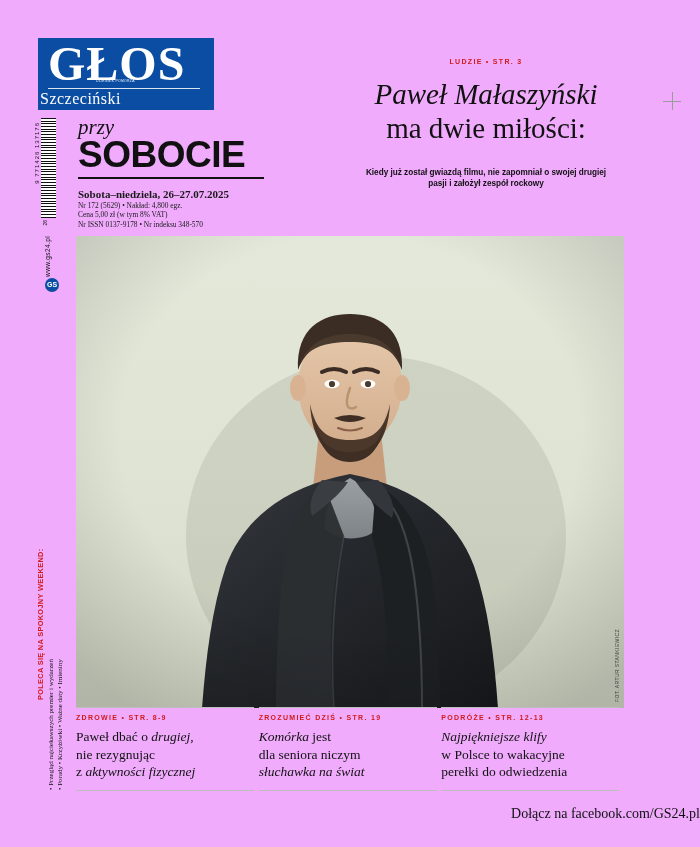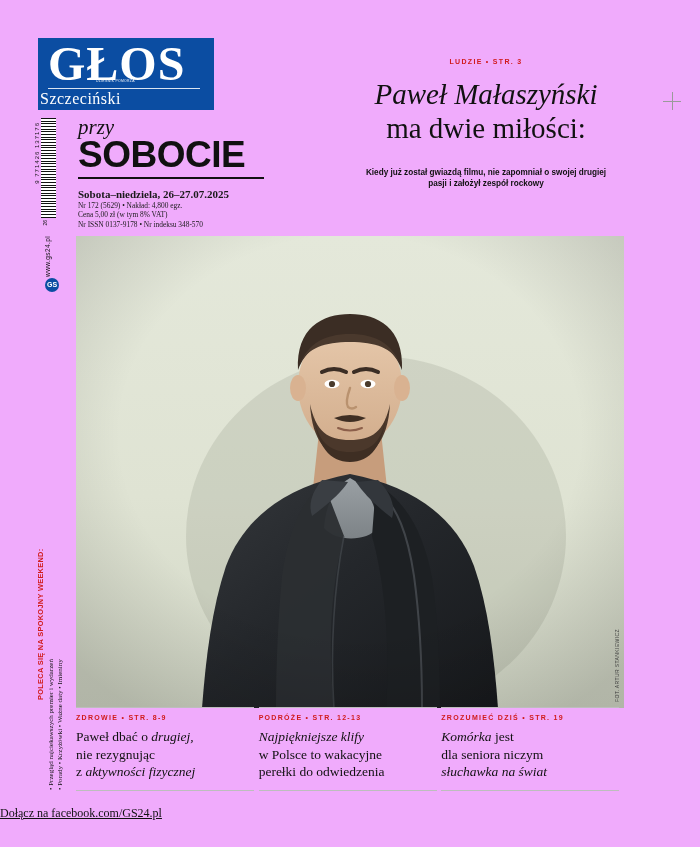--- a/index.html
+++ b/index.html
@@ -329,25 +329,24 @@
     height: 1px;
     background: #bdbdbd;
   }
 
   
   .footer {
     position: absolute;
     left: 0;
     right: 0;
     top: 806px;
-    text-align: left;
-    font-family: "Liberation Serif", serif;
-    font-size: 12px;
-    color: #111;
-    text-decoration: underline;
+    text-align: right;
+    font-family: "Liberation Serif", serif;
+    font-size: 14px;
+    color: #111;
   }
 </style>
 </head>
 <body>
 
 <div class="page">
 
   <div class="masthead">
     <div class="masthead-micro">DZIENNIK POMORZA</div>
     <div class="masthead-title">GŁOS</div>
@@ -485,38 +484,38 @@
         <span class="it">drugiej,</span><br>
         <span>nie rezygnując</span><br>
         <span>z</span>
         <span class="it">aktywności fizycznej</span>
       </p>
       <div class="rule-bottom"></div>
     </div>
 
     <div class="teaser">
       <div class="rule"></div>
-      <div class="kicker">PODRÓŻE • STR. 12-13</div>
-      <p>
-        <span class="it">Najpiękniejsze klify</span><br>
-        <span>w Polsce to wakacyjne</span><br>
-        <span>perełki do odwiedzenia</span>
-      </p>
-      <div class="rule-bottom"></div>
-    </div>
-
-    <div class="teaser">
-      <div class="rule"></div>
       <div class="kicker">ZROZUMIEĆ DZIŚ • STR. 19</div>
       <p>
         <span class="it">Komórka</span>
         <span>jest</span><br>
         <span>dla seniora niczym</span><br>
         <span class="it">słuchawka na świat</span>
       </p>
       <div class="rule-bottom"></div>
     </div>
 
+    <div class="teaser">
+      <div class="rule"></div>
+      <div class="kicker">PODRÓŻE • STR. 12-13</div>
+      <p>
+        <span class="it">Najpiękniejsze klify</span><br>
+        <span>w Polsce to wakacyjne</span><br>
+        <span>perełki do odwiedzenia</span>
+      </p>
+      <div class="rule-bottom"></div>
+    </div>
+
   </div>
 
   <div class="footer">Dołącz na facebook.com/GS24.pl</div>
 
 </div>
 
 </body></html>

